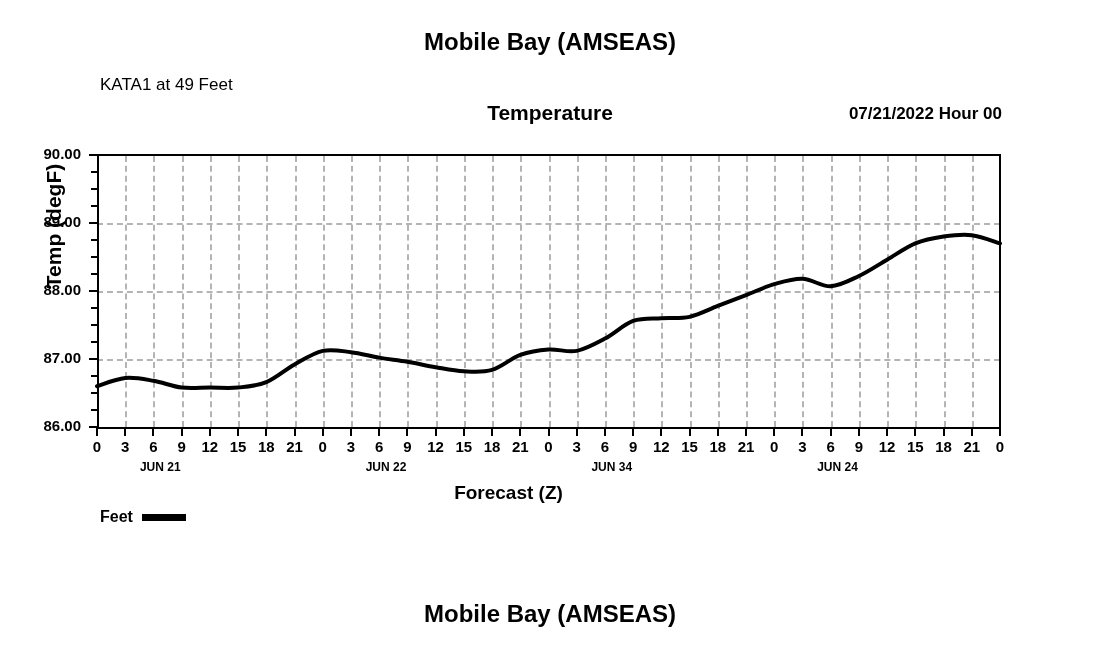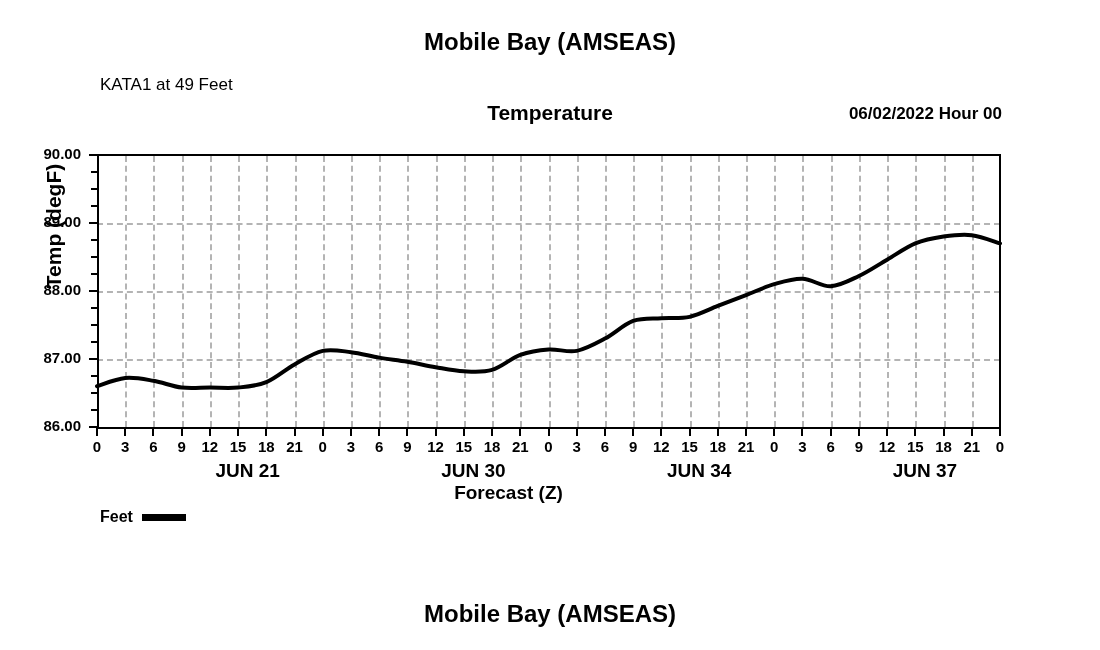--- a/index.html
+++ b/index.html
@@ -57,21 +57,21 @@
 
   .gridline-h{position:absolute;left:97px;width:903px;height:0;
     border-top:2px dashed #b4b4b4;}
   .gridline-v{position:absolute;top:156px;height:271px;width:0;
     border-left:2px dashed #b4b4b4;}
 
   .xtick-mark{position:absolute;top:428px;width:2px;height:8px;background:#000;}
   .xtick-label{position:absolute;top:438px;width:40px;margin-left:-20px;
     text-align:center;font-size:15px;font-weight:bold;}
   .xday-label{position:absolute;top:460px;width:140px;margin-left:-70px;
-    text-align:right;font-size:19px;font-weight:bold;}
+    text-align:left;font-size:12px;font-weight:bold;}
 
   .xaxis-title{
     position:absolute;left:0;top:482px;width:1017px;text-align:center;
     font-size:19px;font-weight:bold;
   }
   .legend{
     position:absolute;left:100px;top:508px;display:flex;align-items:center;
     gap:9px;font-size:16px;font-weight:bold;
   }
   .legend-swatch{display:block;width:44px;height:7px;background:#000;}
@@ -84,21 +84,21 @@
 <div class="stage">
 
   <div class="title-top">Mobile Bay (AMSEAS)</div>
 
   <div class="station-block">
     <div>KATA1 at 49 Feet</div>
   </div>
 
   <div class="subtitle-center">Temperature</div>
 
-  <div class="run-stamp">06/02/2022 Hour 00</div>
+  <div class="run-stamp">07/21/2022 Hour 00</div>
 
   <div class="ylabel">Temp (degF)</div>
 
   <div id="grid-layer">
       <div class="gridline-h" style="top: 223px;"></div>
       <div class="gridline-h" style="top: 291px;"></div>
       <div class="gridline-h" style="top: 359px;"></div>
       <div class="gridline-v" style="left: 125.219px;"></div>
       <div class="gridline-v" style="left: 153.438px;"></div>
       <div class="gridline-v" style="left: 181.656px;"></div>
@@ -216,23 +216,23 @@
       <div class="xtick-label" style="left: 887.125px;">12</div>
       <div class="xtick-mark" style="left: 914.344px;"></div>
       <div class="xtick-label" style="left: 915.344px;">15</div>
       <div class="xtick-mark" style="left: 942.562px;"></div>
       <div class="xtick-label" style="left: 943.562px;">18</div>
       <div class="xtick-mark" style="left: 970.781px;"></div>
       <div class="xtick-label" style="left: 971.781px;">21</div>
       <div class="xtick-mark" style="left: 999px;"></div>
       <div class="xtick-label" style="left: 1000px;">0</div>
       <div class="xday-label" style="left: 209.875px;">JUN 21</div>
-      <div class="xday-label" style="left: 435.625px;">JUN 30</div>
+      <div class="xday-label" style="left: 435.625px;">JUN 22</div>
       <div class="xday-label" style="left: 661.375px;">JUN 34</div>
-      <div class="xday-label" style="left: 887.125px;">JUN 37</div>
+      <div class="xday-label" style="left: 887.125px;">JUN 24</div>
     </div>
 
   <div class="axis-top"></div>
   <div class="axis-bottom"></div>
   <div class="axis-left"></div>
   <div class="axis-right"></div>
 
   <svg class="series">
     <path id="temp-path" fill="none" stroke="#000000" stroke-width="4" stroke-linecap="round" stroke-linejoin="round" d="M 97.00 386.20 C 101.70 384.84, 115.81 378.95, 125.22 378.04 C 134.63 377.13, 144.03 379.17, 153.44 380.76 C 162.84 382.35, 172.25 386.43, 181.66 387.56 C 191.06 388.69, 200.47 387.56, 209.88 387.56 C 219.28 387.56, 228.69 388.47, 238.09 387.56 C 247.50 386.65, 256.91 385.97, 266.31 382.12 C 275.72 378.27, 285.13 369.65, 294.53 364.44 C 303.94 359.23, 313.34 352.88, 322.75 350.84 C 332.16 348.80, 341.56 351.07, 350.97 352.20 C 360.38 353.33, 369.78 356.05, 379.19 357.64 C 388.59 359.23, 398.00 360.13, 407.41 361.72 C 416.81 363.31, 426.22 365.57, 435.63 367.16 C 445.03 368.75, 454.44 370.79, 463.84 371.24 C 473.25 371.69, 482.66 372.60, 492.06 369.88 C 501.47 367.16, 510.88 358.32, 520.28 354.92 C 529.69 351.52, 539.09 350.16, 548.50 349.48 C 557.91 348.80, 567.31 352.65, 576.72 350.84 C 586.13 349.03, 595.53 343.59, 604.94 338.60 C 614.34 333.61, 623.75 324.32, 633.16 320.92 C 642.56 317.52, 651.97 318.88, 661.38 318.20 C 670.78 317.52, 680.19 318.88, 689.59 316.84 C 699.00 314.80, 708.41 309.59, 717.81 305.96 C 727.22 302.33, 736.63 298.71, 746.03 295.08 C 755.44 291.45, 764.84 286.92, 774.25 284.20 C 783.66 281.48, 793.06 278.42, 802.47 278.76 C 811.88 279.10, 821.28 286.69, 830.69 286.24 C 840.09 285.79, 849.50 280.46, 858.91 276.04 C 868.31 271.62, 877.72 265.16, 887.13 259.72 C 896.53 254.28, 905.94 247.25, 915.34 243.40 C 924.75 239.55, 934.16 237.96, 943.56 236.60 C 952.97 235.24, 962.38 234.11, 971.78 235.24 C 981.19 236.37, 995.30 242.04, 1000.00 243.40"></path>
   </svg>

